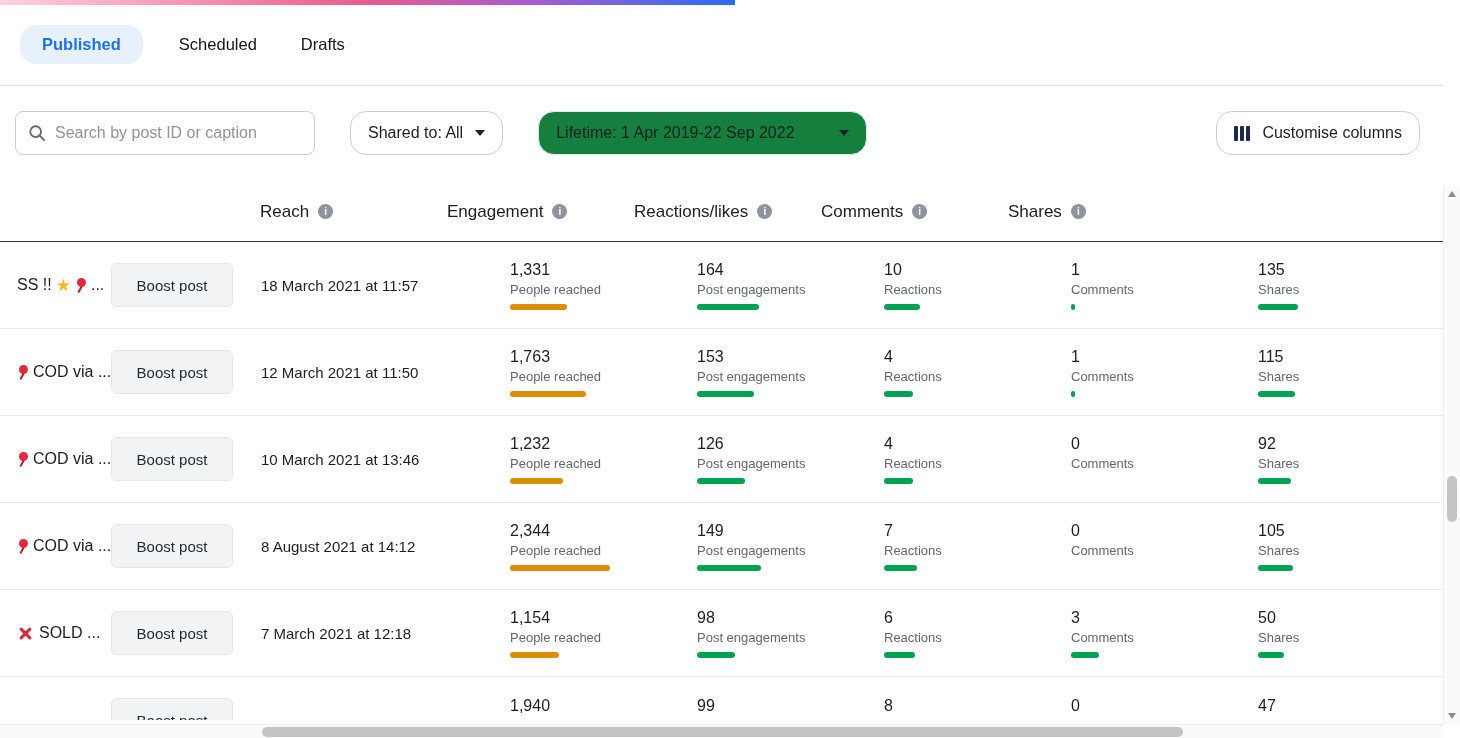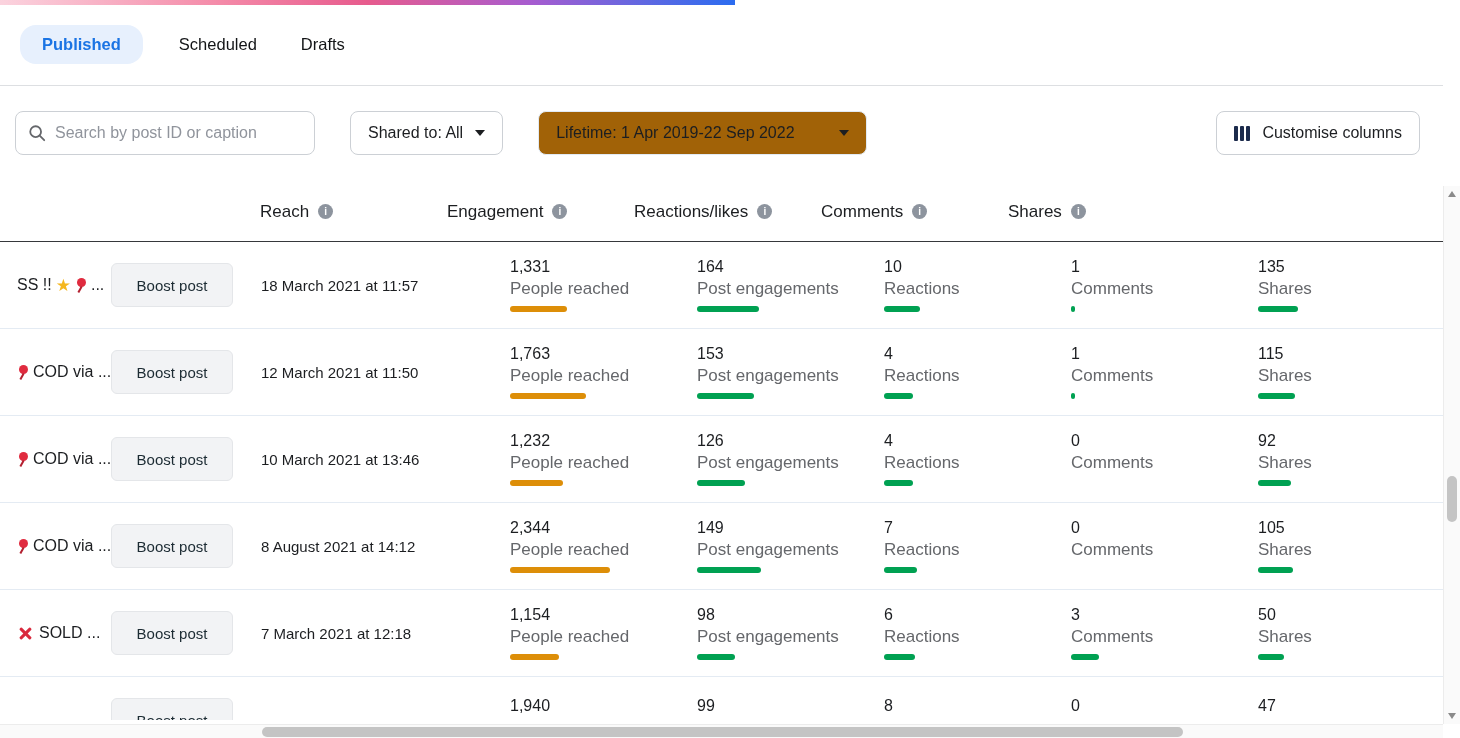--- a/index.html
+++ b/index.html
@@ -18,23 +18,23 @@
   .tabs-divider { border-bottom:1px solid #dddfe2; margin-top:21px; }
 
   
   .filters { display:flex; align-items:center; gap:35px; padding:25px 23px 27px 15px; }
   .search-box { width:300px; height:44px; border:1px solid #ccd0d5; border-radius:8px;
     display:flex; align-items:center; padding:4px 12px; gap:9px; background:#fff; }
   .search-box input { border:none; outline:none; font-size:16px; width:100%;
     font-family:"Liberation Sans", sans-serif; color:#1c1e21; background:transparent; }
   .search-box input::placeholder { color:#90949c; }
   .btn { height:44px; display:flex; align-items:center; gap:12px; padding:0 17px;
-    border:1px solid #ccd0d5; border-radius:8px; background:#fff; font-size:16px;
+    border:1px solid #ccd0d5; border-radius:16px; background:#fff; font-size:16px;
     color:#1c1e21; font-family:"Liberation Sans", sans-serif; cursor:pointer; }
-  .btn.tinted { background:#a16207; border-color:#e1eaf4;gap:44px; }
+  .btn.tinted { background:#15803d; border-color:#e1eaf4;gap:44px; }
   .caret { width:0; height:0; border-left:5px solid transparent; border-right:5px solid transparent;
     border-top:6px solid #1c1e21; display:inline-block; }
   .customise { margin-left:auto; }
   .cols-icon { display:inline-flex; gap:2px; }
   .cols-icon i { width:4px; height:15px; background:#1c2b4c; display:block; border-radius:1px; }
 
   
   .table-area { width:1443px; height:538px; overflow:hidden; position:relative; }
   .thead { display:flex; align-items:center; height:60px; border-bottom:1px solid #36383b;
     font-size:17px; color:#1c1e21; }
@@ -48,21 +48,21 @@
 
   .row { display:flex; align-items:center; height:87px; border-bottom:1px solid #e4ebf3; }
   .cell-caption { width:110px; flex:0 0 110px; padding-left:17px; font-size:16px;
     white-space:nowrap; overflow:hidden; display:flex; align-items:center; gap:4px; cursor:pointer; }
   .cell-boost { width:150px; flex:0 0 150px; }
   .boost-btn { width:122px; height:44px; background:#f2f3f5; border:1px solid #e4e6e9;
     border-radius:6px; font-size:15px; color:#1c2b33; font-family:"Liberation Sans", sans-serif;
     cursor:pointer; margin-left:1px; }
   .cell-date { width:250px; flex:0 0 250px; font-size:15px; color:#1c1e21; padding-left:1px; }
   .metric .val { font-size:16px; color:#1c1e21; }
-  .metric .lab { font-size:17px; color:#65676b; margin-top:3px; min-height:13px; }
+  .metric .lab { font-size:13px; color:#65676b; margin-top:3px; min-height:13px; }
   .bar { height:6px; border-radius:3px; margin-top:7px; width:0; }
   .bar.orange { background:#dd8e08; }
   .bar.green { background:#00a152; }
 
   
   .star-icon { color:#f5b71e; font-size:17px; line-height:1; }
   .pin-icon { display:inline-block; width:12px; height:15px; position:relative; flex:0 0 12px; }
   .pin-icon::before { content:""; position:absolute; top:0; left:2px; width:9px; height:9px;
     border-radius:50%; background:#e02b3f; }
   .pin-icon::after { content:""; position:absolute; bottom:0; left:4px; width:2px; height:7px;

